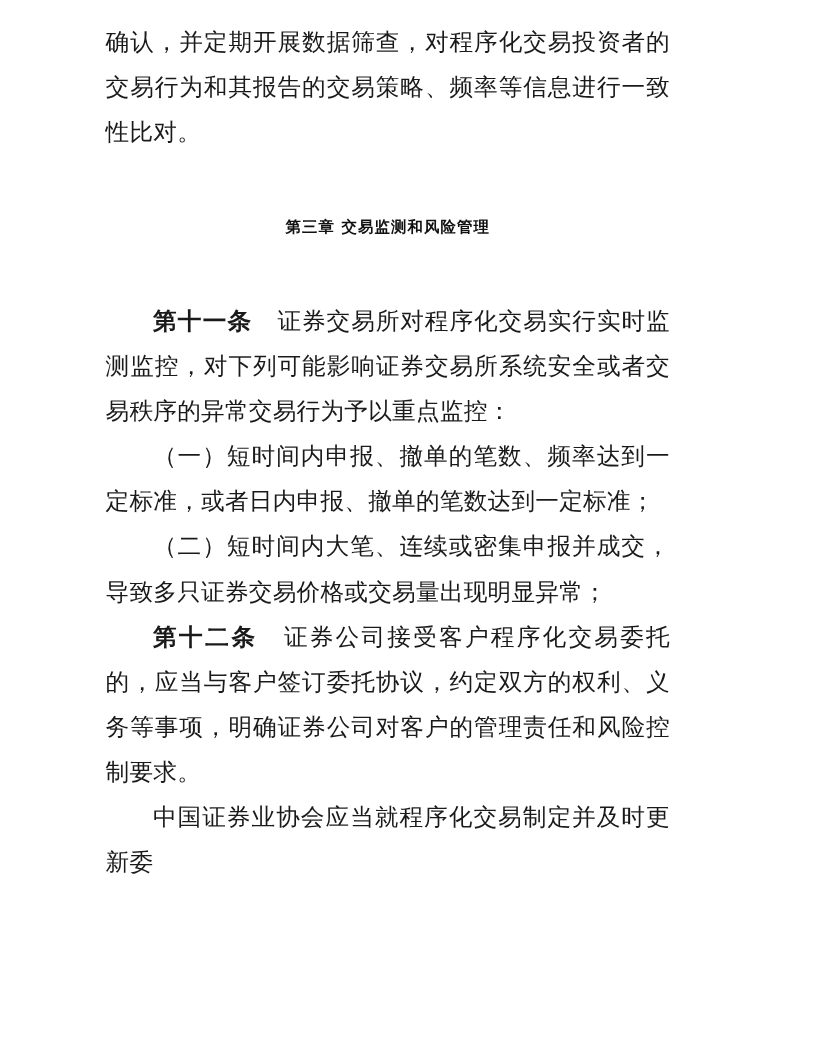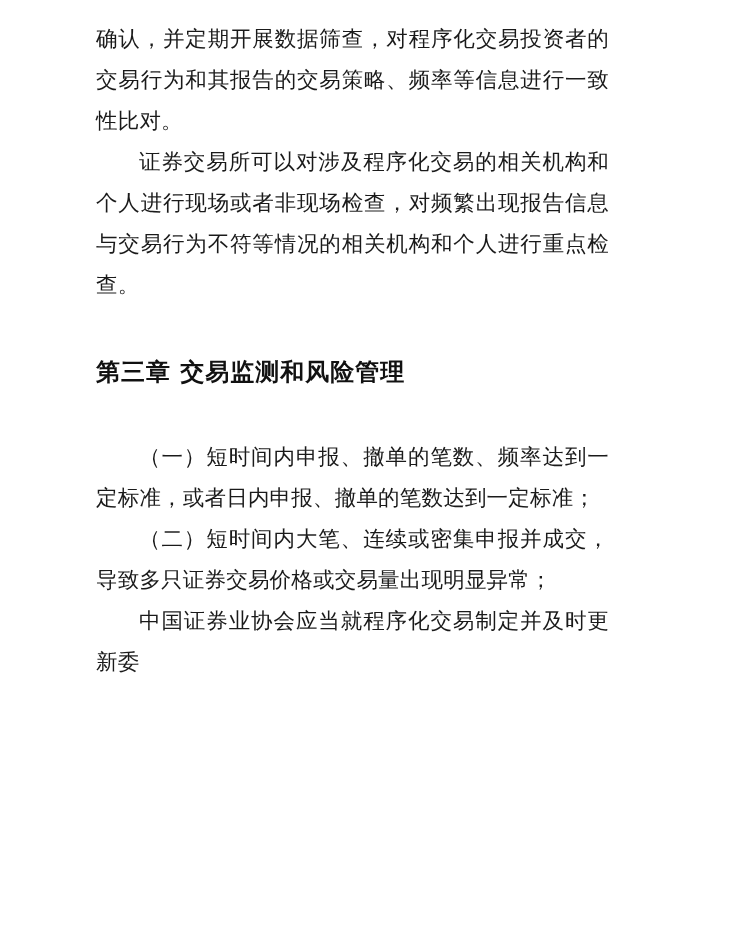--- a/index.html
+++ b/index.html
@@ -29,23 +29,23 @@
     text-justify: inter-ideograph;
     letter-spacing: 0.2px;
     margin: 0;
     color: #1a1a1a;
     font-family: "DejaVu Serif", "Liberation Serif", serif;
   }
   .indent {
     text-indent: 43px;
   }
   .chapter-heading {
-    font-size: 24px;
+    font-size: 14px;
     line-height: 41px;
-    text-align: left;
+    text-align: center;
     font-weight: bold;
     margin: 0;
     letter-spacing: 1px;
     color: #111111;
   }
   .gap-before-heading {
     height: 46px;
   }
   .gap-after-heading {
     height: 44px;
@@ -59,29 +59,30 @@
     width: 22px;
   }
 </style>
 </head>
 <body>
 
 <div class="page">
 
   <p class="para">确认，并定期开展数据筛查，对程序化交易投资者的交易行为和其报告的交易策略、频率等信息进行一致性比对。</p>
 
-  <p class="para indent">证券交易所可以对涉及程序化交易的相关机构和个人进行现场或者非现场检查，对频繁出现报告信息与交易行为不符等情况的相关机构和个人进行重点检查。</p>
 
   <div class="gap-before-heading"></div>
 
   <h2 class="chapter-heading">第三章  交易监测和风险管理</h2>
 
   <div class="gap-after-heading"></div>
 
+  <p class="para indent"><span class="art-label">第十一条</span><span class="art-gap"></span><span>证券交易所对程序化交易实行实时监测监控，对下列可能影响证券交易所系统安全或者交易秩序的异常交易行为予以重点监控：</span></p>
 
   <p class="para indent">（一）短时间内申报、撤单的笔数、频率达到一定标准，或者日内申报、撤单的笔数达到一定标准；</p>
   <p class="para indent">（二）短时间内大笔、连续或密集申报并成交，导致多只证券交易价格或交易量出现明显异常；</p>
 
 
+  <p class="para indent"><span class="art-label">第十二条</span><span class="art-gap"></span><span>证券公司接受客户程序化交易委托的，应当与客户签订委托协议，约定双方的权利、义务等事项，明确证券公司对客户的管理责任和风险控制要求。</span></p>
 
   <p class="para indent">中国证券业协会应当就程序化交易制定并及时更新委</p>
 
 </div>
 
 </body></html>

